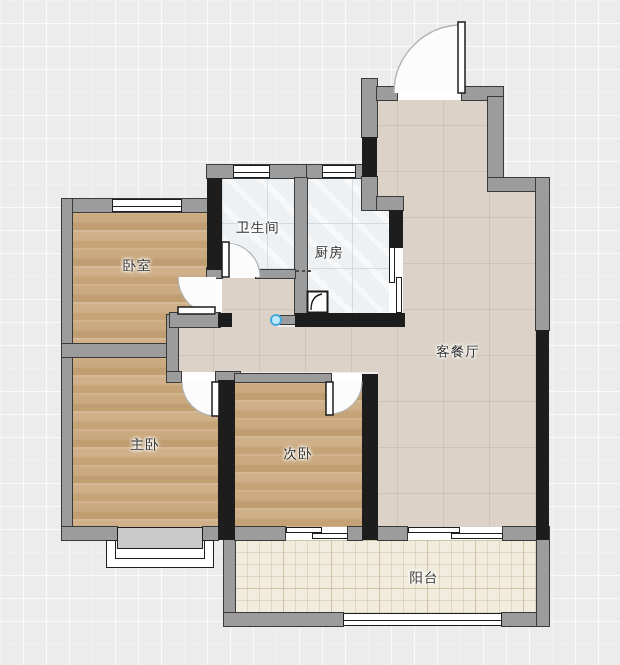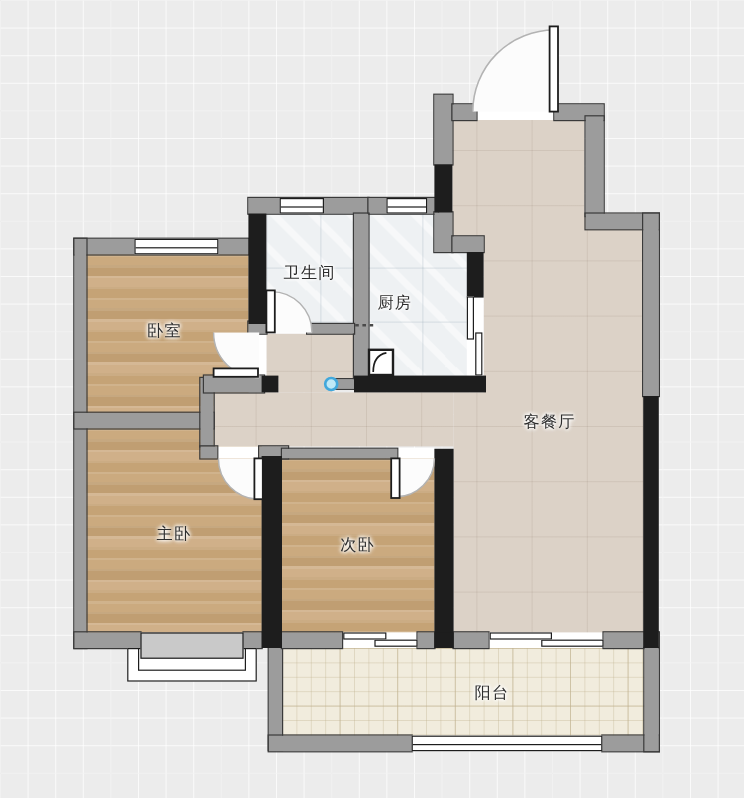--- a/index.html
+++ b/index.html
@@ -171,21 +171,21 @@
     <g>
       <rect x="307.5" y="291.5" width="20" height="21" fill="#ffffff" stroke="#1d1d1d" stroke-width="2"></rect>
       <path d="M 322 294 Q 311 296 311 310" fill="none" stroke="#1d1d1d" stroke-width="1.4"></path>
     </g>
 
     <path d="M 296 271 L 313 271" stroke="#4a4a4a" stroke-width="2" stroke-dasharray="3 3"></path>
 
     <circle cx="276" cy="320" r="5" fill="#bfe9f7" stroke="#41a8dc" stroke-width="2.2"></circle>
   </svg>
 
-  <span class="label" style="left:137px;top:276px;">卧室</span>
+  <span class="label" style="left:137px;top:266px;">卧室</span>
   <span class="label" style="left:258px;top:228px;">卫生间</span>
   <span class="label" style="left:329px;top:253px;">厨房</span>
   <span class="label" style="left:458px;top:352px;">客餐厅</span>
   <span class="label" style="left:145px;top:445px;">主卧</span>
   <span class="label" style="left:298px;top:454px;">次卧</span>
-  <span class="label" style="left:410px;top:578px;">阳台</span>
+  <span class="label" style="left:424px;top:578px;">阳台</span>
 
 </div>
 
 </body></html>

